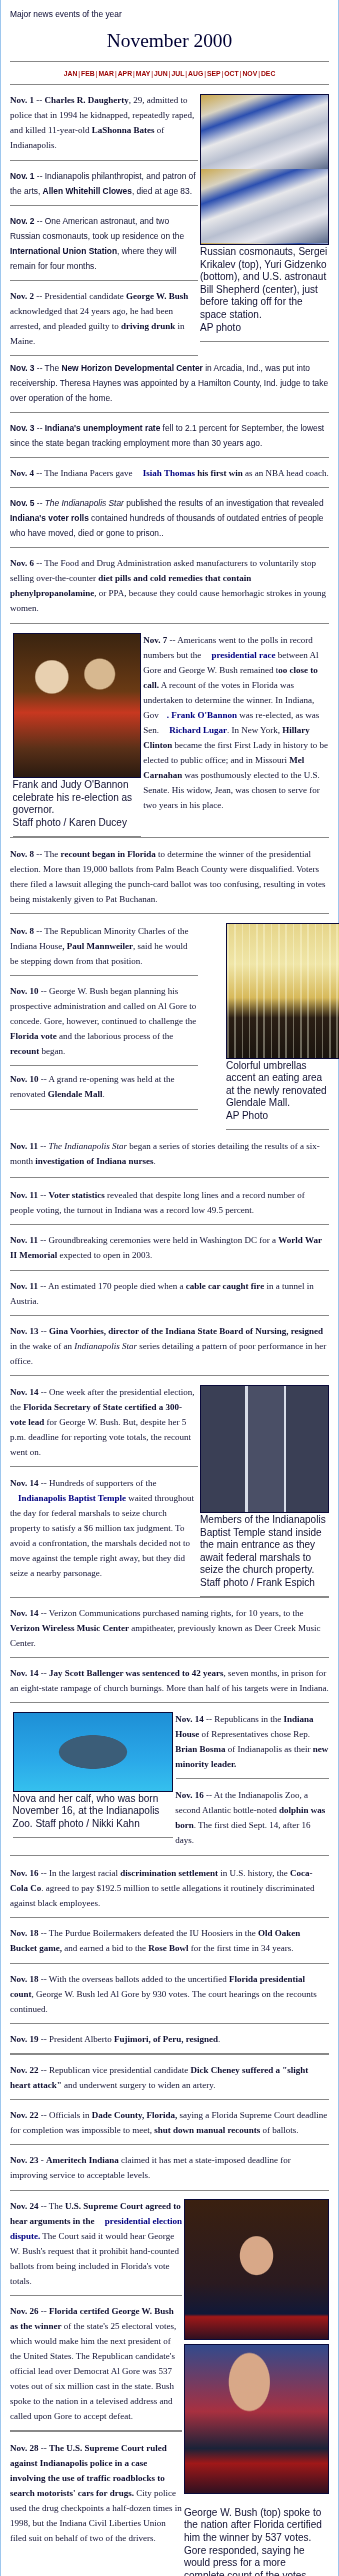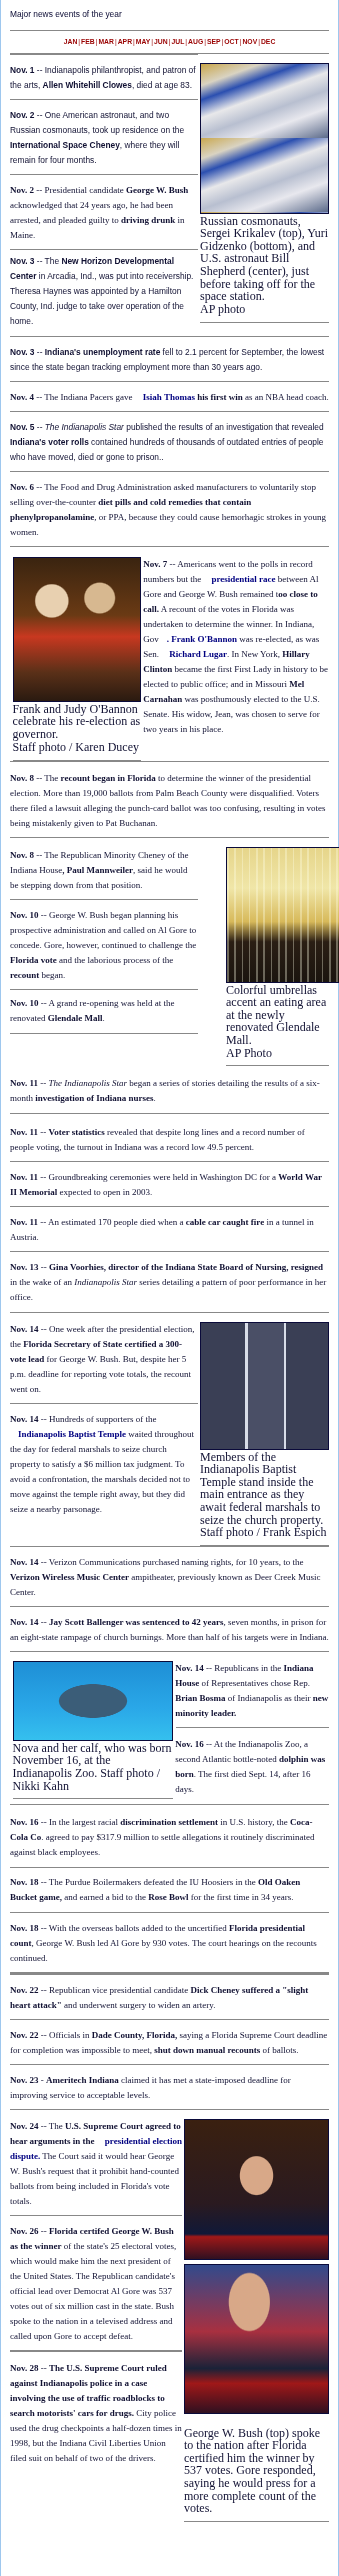--- a/index.html
+++ b/index.html
@@ -14,59 +14,63 @@
   .months .sep{color:#990000;font-weight:normal;padding:0 1px;}
   .entry{color:#111133;}
   .sans{font-family:"Liberation Sans",sans-serif;font-size:8.4px;line-height:15px;}
   .serif{font-family:"Liberation Serif",serif;font-size:9px;line-height:15px;}
   .entry b{font-weight:bold;}
   .entry a{color:#000080;font-weight:bold;text-decoration:none;cursor:pointer;padding-left:8px;}
   .blk{padding:7.9px 0 6.3px 0;}
   .fig{float:right;margin:0 0 0 2.1px;}
   .figl{float:left;margin:0 2.6px 0 2.6px;}
   .photo{border:1px solid #0a0a3a;box-sizing:border-box;display:block;}
-  .cap{font-family:Liberation Serif, serif;font-size:12px;line-height:12.6px;color:#111133;padding-top:1px;}
+  .cap{font-family:Liberation Sans, sans-serif;font-size:10px;line-height:12.6px;color:#111133;padding-top:1px;}
   .caprule{border:0;border-top:0.5px solid #888;margin:6.3px 0 0 0;}
   .clear{clear:both;}
   .ph-space{background:linear-gradient(160deg,#c9a64a 0%,#d9d3c2 18%,#2b4fb0 30%,#e8e8ea 45%,#b8bfd0 60%,#e8e8ee 75%,#5b6a8a 100%);}
   .ph-obannon{background:radial-gradient(circle at 30% 30%,#e8d0b0 0 12%,transparent 13%),radial-gradient(circle at 68% 28%,#d7b890 0 11%,transparent 12%),linear-gradient(180deg,#3a2410 0%,#6a3a14 40%,#c83820 55%,#5a3018 80%,#2a1a10 100%);}
   .ph-mall{background:repeating-linear-gradient(90deg,rgba(255,255,230,.35) 0 1.6px,transparent 1.6px 7.3px),linear-gradient(180deg,#e6d58a 0%,#f0e6a8 30%,#d7b95a 55%,#2a1e14 70%,#1a140e 100%);}
   .ph-temple{background:linear-gradient(90deg,#3a3f55 0 35%,#d8dde8 35% 37%,#4a4f66 37% 65%,#d8dde8 65% 67%,#3a3f55 67% 100%);}
   .ph-dolphin{background:radial-gradient(ellipse at 50% 50%,#3b5d78 0 30%,transparent 31%),linear-gradient(180deg,#1e8fd6 0%,#2aa8e8 60%,#35c0ee 100%);}
   .ph-bush{background:radial-gradient(ellipse at 50% 40%,#d8a888 0 16%,transparent 17%),linear-gradient(180deg,#3a2010 0%,#2a1a20 60%,#101838 82%,#a01818 84%,#301020 100%);}
   .ph-gore{background:radial-gradient(ellipse at 45% 25%,#d8a888 0 18%,transparent 19%),linear-gradient(180deg,#324a8c 0%,#a83040 45%,#1a2238 70%,#a01818 80%,#301020 100%);}
 </style>
 </head>
 <body>
 
 <div class="frame">
 <div class="wrap">
 
   <div class="kicker">Major news events of the year</div>
+  <div class="title">November 2000</div>
   <hr class="rule" style="margin-top:9px">
   <div class="months">
     <a>JAN</a><span class="sep">|</span><a>FEB</a><span class="sep">|</span><a>MAR</a><span class="sep">|</span><a>APR</a><span class="sep">|</span><a>MAY</a><span class="sep">|</span><a>JUN</a><span class="sep">|</span><a>JUL</a><span class="sep">|</span><a>AUG</a><span class="sep">|</span><a>SEP</a><span class="sep">|</span><a>OCT</a><span class="sep">|</span><a>NOV</a><span class="sep">|</span><a>DEC</a>
   </div>
   <hr class="rule">
 
   <div class="fig" style="width:129px;margin-top:9px">
     <div class="photo ph-space" style="width:129px;height:76px;"></div>
     <div class="photo ph-space" style="width:129px;height:76px;border-top:0;margin-top:-1px;background-position:0 -76px"></div>
     <div class="cap"><span>Russian cosmonauts, Sergei Krikalev (top), Yuri Gidzenko (bottom), and U.S. astronaut Bill Shepherd (center), just before taking off for the space station.</span><br><span>AP photo</span></div>
     <hr class="caprule">
   </div>
 
   <div style="width:188px">
+    <div class="entry serif blk" style="padding-top:8.4px">
+      <b>Nov. 1</b><span> -- </span><b>Charles R. Daugherty</b><span>, 29, admitted to police that in 1994 he kidnapped, repeatedly raped, and killed 11-year-old </span><b>LaShonna Bates</b><span> of Indianapolis.</span>
+    </div>
     <hr class="rule">
     <div class="entry sans blk">
       <b>Nov. 1</b><span> -- </span><span>Indianapolis philanthropist, and patron of the arts, </span><b>Allen Whitehill Clowes</b><span>, died at age 83.</span>
     </div>
     <hr class="rule">
     <div class="entry sans blk">
-      <b>Nov. 2</b><span> -- </span><span>One American astronaut, and two Russian cosmonauts, took up residence on the </span><b>International Space Cheney</b><span>, where they will remain for four months.</span>
+      <b>Nov. 2</b><span> -- </span><span>One American astronaut, and two Russian cosmonauts, took up residence on the </span><b>International Union Station</b><span>, where they will remain for four months.</span>
     </div>
     <hr class="rule">
     <div class="entry serif blk">
       <b>Nov. 2</b><span> -- </span><span>Presidential candidate </span><b>George W. Bush</b><span> acknowledged that 24 years ago, he had been arrested, and pleaded guilty to </span><b>driving drunk</b><span> in Maine.</span>
     </div>
     <hr class="rule">
   </div>
   <div class="entry sans" style="padding:4.2px 0 6.3px 0">
     <b>Nov. 3</b><span> -- </span><span>The </span><b>New Horizon Developmental Center</b><span> in Arcadia, Ind., was put into receivership. Theresa Haynes was appointed by a Hamilton County, Ind. judge to take over operation of the home.</span>
   </div>
@@ -107,21 +111,21 @@
   <hr class="rule">
 
   <div style="padding-top:8.4px">
     <div class="fig" style="width:103px">
       <div class="photo ph-mall" style="width:129px;height:136px"></div>
       <div class="cap"><span>Colorful umbrellas accent an eating area at the newly renovated Glendale Mall.</span><br><span>AP Photo</span></div>
       <hr class="caprule">
     </div>
     <div style="width:188px">
       <div class="entry serif" style="padding:1px 0 6.3px 0">
-        <b>Nov. 8</b><span> -- </span><span>The Republican Minority Cheney of the Indiana House</span><b>, Paul Mannweiler</b><span>, said he would be stepping down from that position.</span>
+        <b>Nov. 8</b><span> -- </span><span>The Republican Minority Charles of the Indiana House</span><b>, Paul Mannweiler</b><span>, said he would be stepping down from that position.</span>
       </div>
       <hr class="rule">
       <div class="entry serif blk">
         <b>Nov. 10</b><span> -- </span><span>George W. Bush began planning his prospective administration and called on Al Gore to concede. Gore, however, continued to challenge the </span><b>Florida vote</b><span> and the laborious process of the </span><b>recount</b><span> began.</span>
       </div>
       <hr class="rule">
       <div class="entry serif blk" style="padding-top:6.3px">
         <b>Nov. 10</b><span> -- </span><span>A grand re-opening was held at the renovated </span><b>Glendale Mall</b><span>.</span>
       </div>
       <hr class="rule">
@@ -187,31 +191,34 @@
       <b>Nov. 14</b><span> -- </span><span>Republicans in the </span><b>Indiana House</b><span> of Representatives chose Rep. </span><b>Brian Bosma</b><span> of Indianapolis as their </span><b>new minority leader.</b>
     </div>
     <hr class="rule" style="margin-left:166px">
     <div class="entry serif" style="padding:9.4px 0 6.3px 0">
       <b>Nov. 16</b><span> -- </span><span>At the Indianapolis Zoo, a second Atlantic bottle-noted </span><b>dolphin was born</b><span>. The first died Sept. 14, after 16 days.</span>
     </div>
     <div class="clear"></div>
   </div>
   <hr class="rule">
   <div class="entry serif blk" style="padding-top:10.5px">
-    <b>Nov. 16</b><span> -- </span><span>In the largest racial </span><b>discrimination settlement</b><span> in U.S. history, the </span><b>Coca-Cola Co</b><span>. agreed to pay $317.9 million to settle allegations it routinely discriminated against black employees.</span>
+    <b>Nov. 16</b><span> -- </span><span>In the largest racial </span><b>discrimination settlement</b><span> in U.S. history, the </span><b>Coca-Cola Co</b><span>. agreed to pay $192.5 million to settle allegations it routinely discriminated against black employees.</span>
   </div>
   <hr class="rule">
   <div class="entry serif blk">
     <b>Nov. 18</b><span> -- </span><span>The Purdue Boilermakers defeated the IU Hoosiers in the </span><b>Old Oaken Bucket game,</b><span> and earned a bid to the </span><b>Rose Bowl</b><span> for the first time in 34 years.</span>
   </div>
   <hr class="rule">
   <div class="entry serif blk">
     <b>Nov. 18</b><span> -- </span><span>With the overseas ballots added to the uncertified </span><b>Florida presidential count</b><span>, George W. Bush led Al Gore by 930 votes. The court hearings on the recounts continued.</span>
   </div>
   <hr class="rule">
+  <div class="entry serif blk">
+    <b>Nov. 19</b><span> -- </span><span>President Alberto </span><b>Fujimori, of Peru, resigned</b><span>.</span>
+  </div>
   <hr class="rule">
   <hr class="rule">
   <div class="entry serif blk">
     <b>Nov. 22</b><span> -- </span><span>Republican vice presidential candidate </span><b>Dick Cheney suffered a "slight heart attack"</b><span> and underwent surgery to widen an artery.</span>
   </div>
   <hr class="rule">
   <div class="entry serif blk">
     <b>Nov. 22</b><span> -- </span><span>Officials in </span><b>Dade County, Florida,</b><span> saying a Florida Supreme Court deadline for completion was impossible to meet, </span><b>shut down manual recounts</b><span> of ballots.</span>
   </div>
   <hr class="rule">

